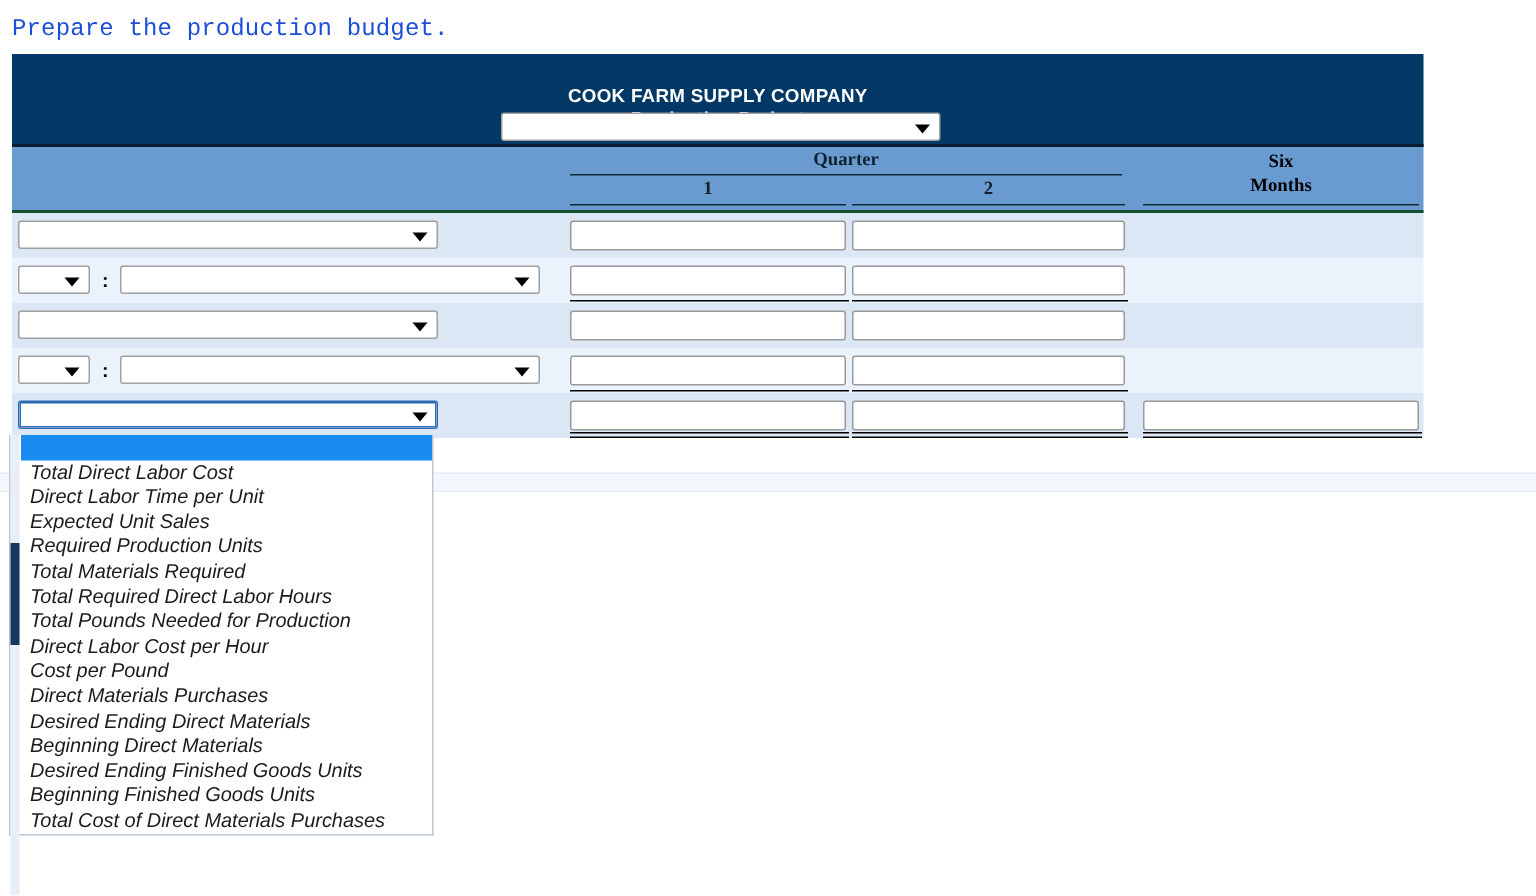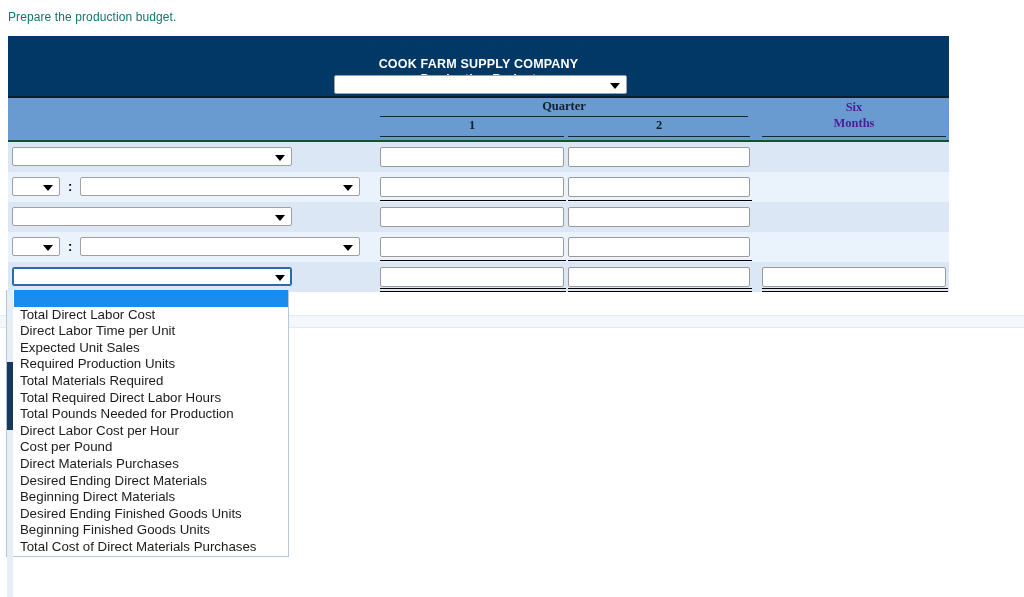--- a/index.html
+++ b/index.html
@@ -8,23 +8,24 @@
     width: 1024px; height: 597px;
     background: #ffffff;
     font-family: "Liberation Sans", sans-serif;
     overflow: hidden;
   }
   #root { position: relative; width: 1024px; height: 597px; }
 
   .instruction {
     position: absolute;
     left: 8px; top: 10px;
-    font-size: 12px;
-    color: #0f766e;
+    font-size: 16px;
+    color: #1d4ed8;
     letter-spacing: .1px;
+    font-family: Liberation Mono, monospace;
   }
 
   
   .sheet {
     position: absolute;
     left: 8px; top: 36px;
     width: 941px;
   }
 
   .hdr-title {
@@ -122,21 +123,21 @@
     border-bottom: 1.5px solid #13293c;
   }
   .colhead .q2rule {
     position: absolute; left: 560px; width: 182px; top: 38px;
     border-bottom: 1.5px solid #13293c;
   }
   .colhead .six {
     position: absolute;
     left: 752px; width: 188px; top: 1px;
     text-align: center;
-    font-size: 12.5px; font-weight: bold; color: #4c1d95;
+    font-size: 12.5px; font-weight: bold; color: #000000;
     line-height: 16px;
     font-family: "Liberation Serif", serif;
   }
   .colhead .sixrule {
     position: absolute; left: 754px; width: 184px; top: 38px;
     border-bottom: 1.5px solid #13293c;
   }
 
   
   .row {
@@ -224,20 +225,21 @@
   .dd-thumb {
     position: absolute;
     left: 0; top: 72px;
     width: 6px; height: 68px;
     background: #15395c;
   }
   .dd-list {
     margin: 0; padding: 0;
     list-style: none;
     margin-left: 7px;
+    font-style: italic;
   }
   .dd-item {
     height: 16.6px;
     line-height: 16.6px;
     padding-left: 6px;
     white-space: nowrap;
     cursor: default;
   }
   .dd-item.selected {
     background: #1a8cf0;

